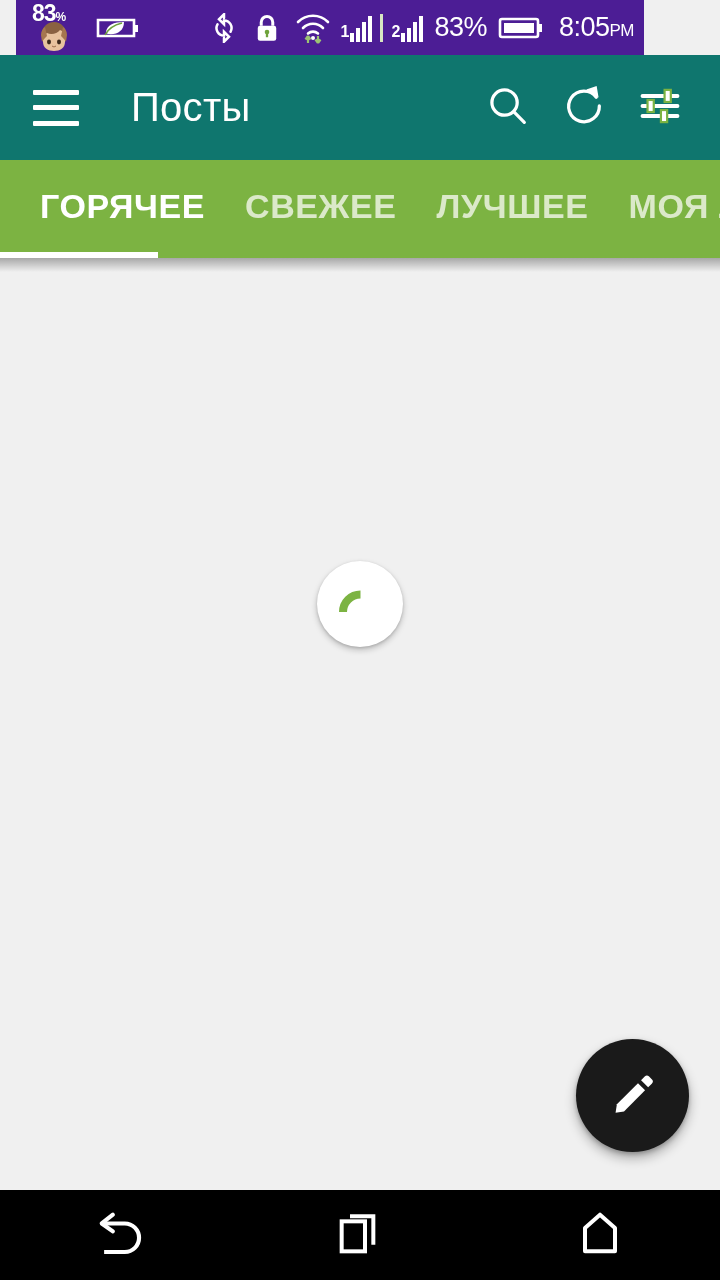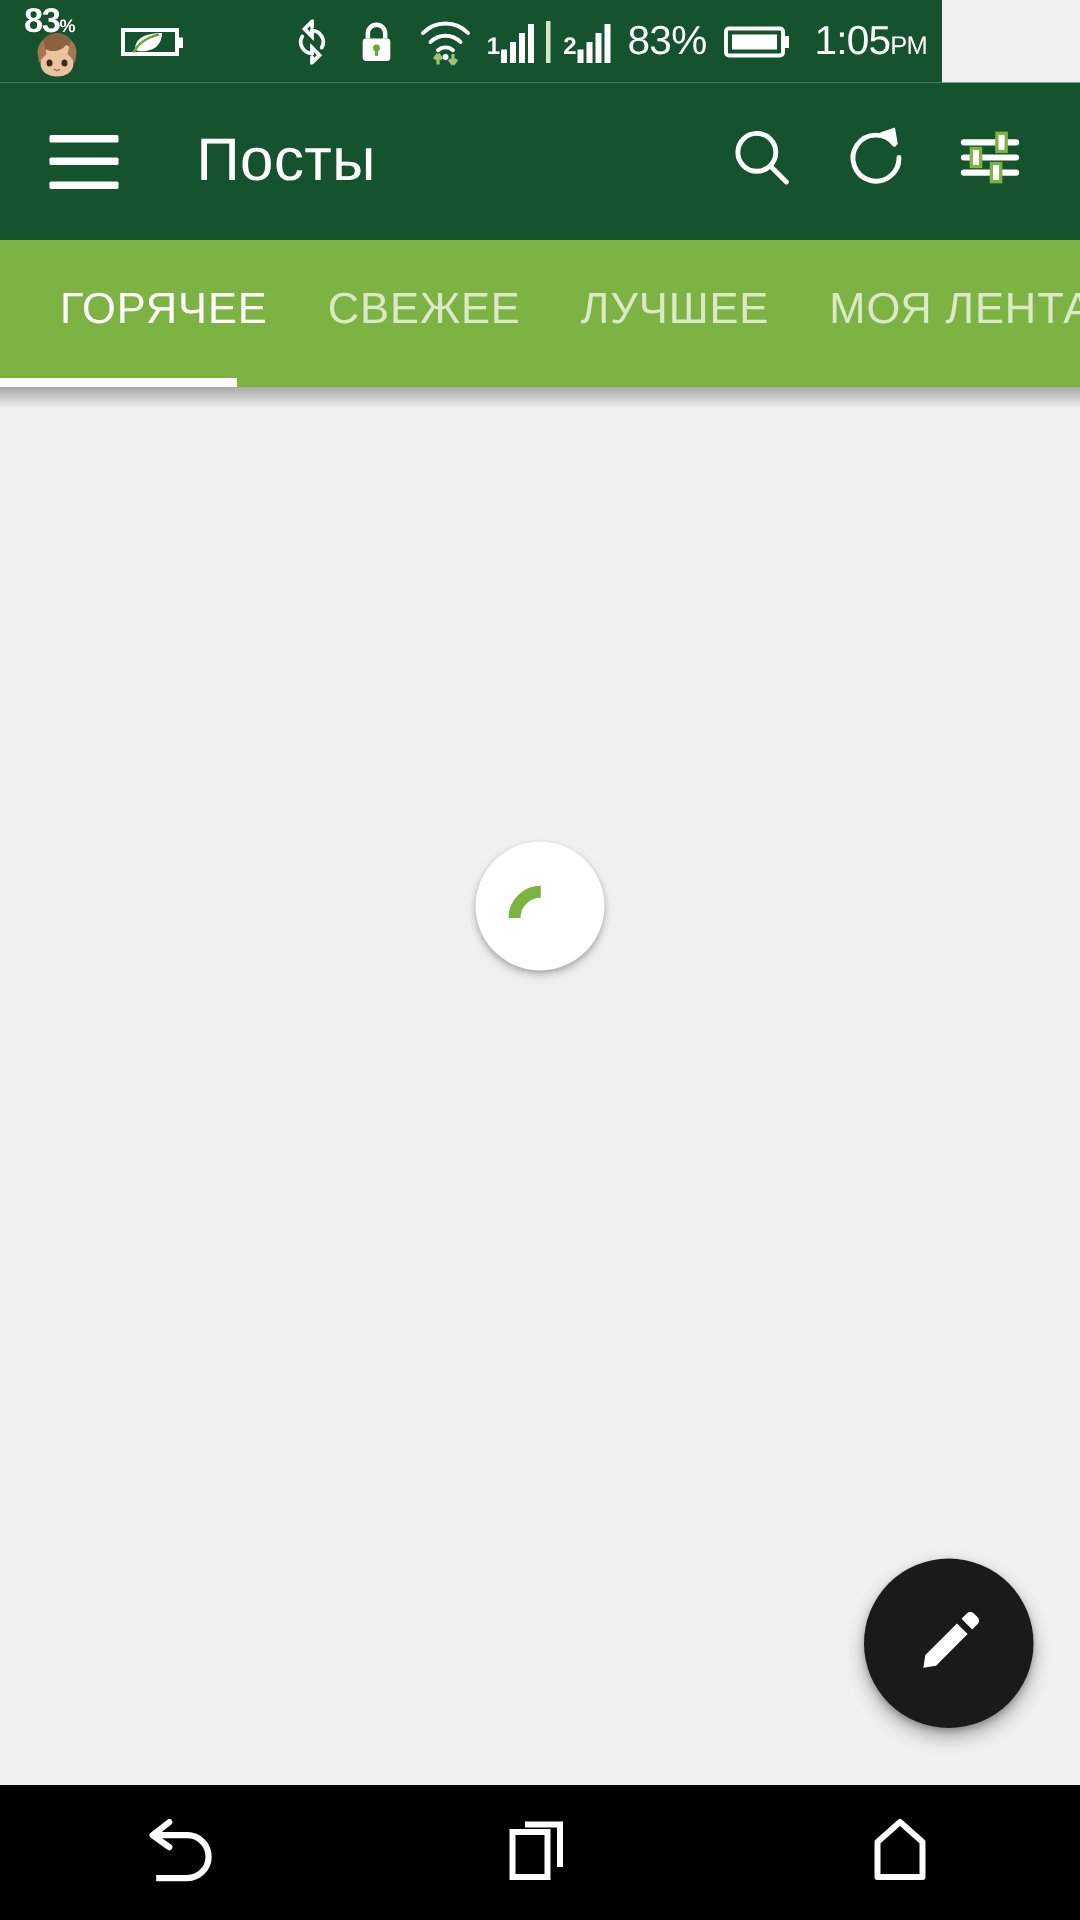--- a/index.html
+++ b/index.html
@@ -11,23 +11,23 @@
   }
   #screen {
     position:relative;
     width:720px; height:1280px;
     background:#f0f0f0;
     overflow:hidden;
   }
 
   
   #status-bar {
-    position:absolute; top:0; left:0;
+    position:absolute; top:0; left:16px;
     width:628px; height:55px;
-    background:#14532d;
+    background:#4c1d95;
     display:flex; align-items:center;
     color:#fff;
   }
   #status-left {
     position:absolute; left:0; top:0; height:55px;
     display:flex; align-items:center;
   }
   #avatar-badge {
     position:relative;
     width:56px; height:55px;
@@ -66,21 +66,21 @@
   .sig-group { display:flex; align-items:flex-end; margin:0 3px; height:28px; }
   .sig-num { font-size:16px; font-weight:bold; margin-right:1px; line-height:1; position:relative; top:-2px;}
   .sig-bars { display:flex; align-items:flex-end; gap:2px; height:26px; }
   .sig-bars i { display:block; width:4px; background:#fff; }
   .sig-sep { width:3px; height:28px; background:#d7e6c2; margin:0 5px; }
 
   
   #app-bar {
     position:absolute; top:55px; left:0;
     width:720px; height:105px;
-    background:#14532d;
+    background:#0f766e;
     display:flex; align-items:center;
   }
   #menu-btn {
     width:46px; height:36px;
     margin-left:33px;
     display:flex; flex-direction:column; justify-content:space-between;
     cursor:pointer;
   }
   #menu-btn span { display:block; height:5px; background:#fff; border-radius:1px; }
   #app-title {
@@ -105,21 +105,21 @@
     background:#7cb342;
     overflow:hidden;
   }
   #tab-strip {
     display:flex; align-items:center;
     height:92px;
     padding-left:20px;
     white-space:nowrap;
   }
   .tab {
-    font-size:29px; font-weight:normal;
+    font-size:34px; font-weight:bold;
     letter-spacing:0.6px;
     color:#dbe9c9;
     padding:0 20px;
     cursor:pointer;
     line-height:92px;
   }
   .tab.active { color:#ffffff; }
   #tab-indicator {
     position:absolute; left:0; top:252px;
     width:158px; height:6px;
@@ -257,21 +257,21 @@
       <span id="batt-pct">83%</span>
 
       <span class="sb-icon">
         <svg width="46" height="26" viewBox="0 0 46 26">
           <rect x="2" y="4" width="38" height="18" rx="2" fill="none" stroke="#fff" stroke-width="2.6"></rect>
           <rect x="40" y="9" width="4" height="8" fill="#fff"></rect>
           <rect x="6" y="8" width="30" height="10" fill="#fff"></rect>
         </svg>
       </span>
 
-      <span id="clock"><span>1:05</span><span class="ampm">PM</span></span>
+      <span id="clock"><span>8:05</span><span class="ampm">PM</span></span>
     </div>
   </div>
 
   <div id="app-bar">
 
     <div id="menu-btn">
       <span></span>
       <span></span>
       <span></span>
     </div>

